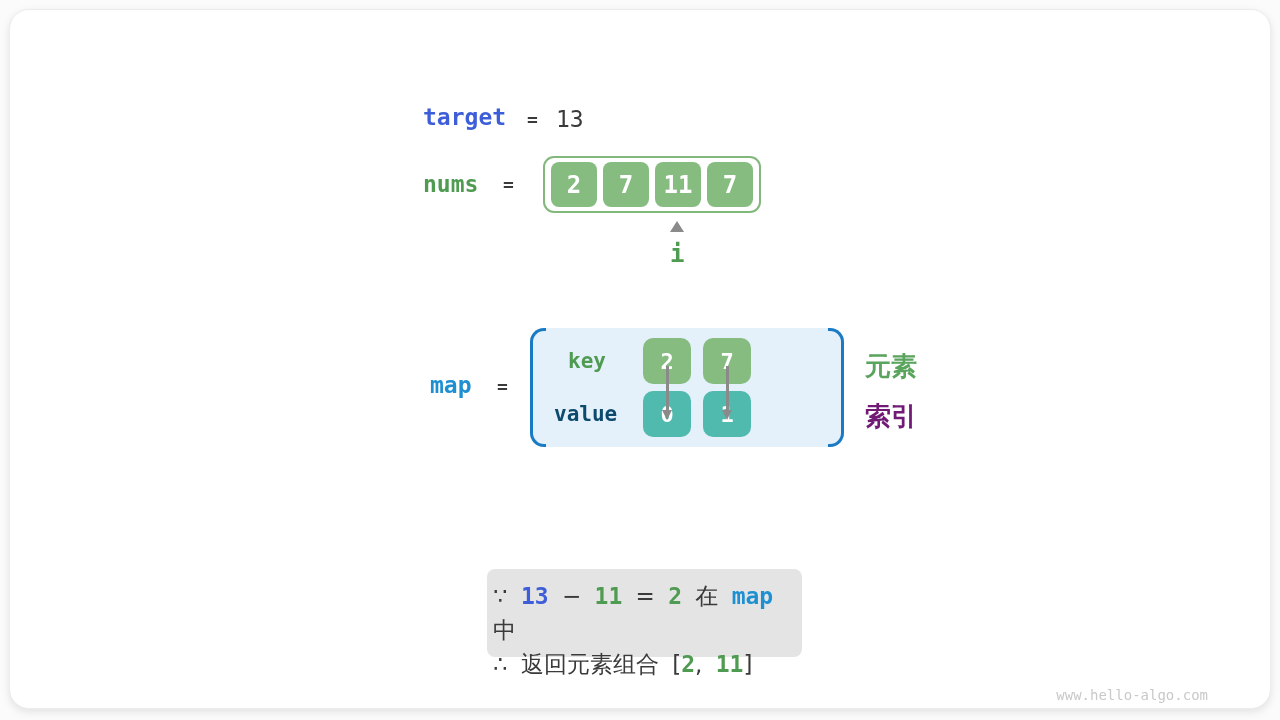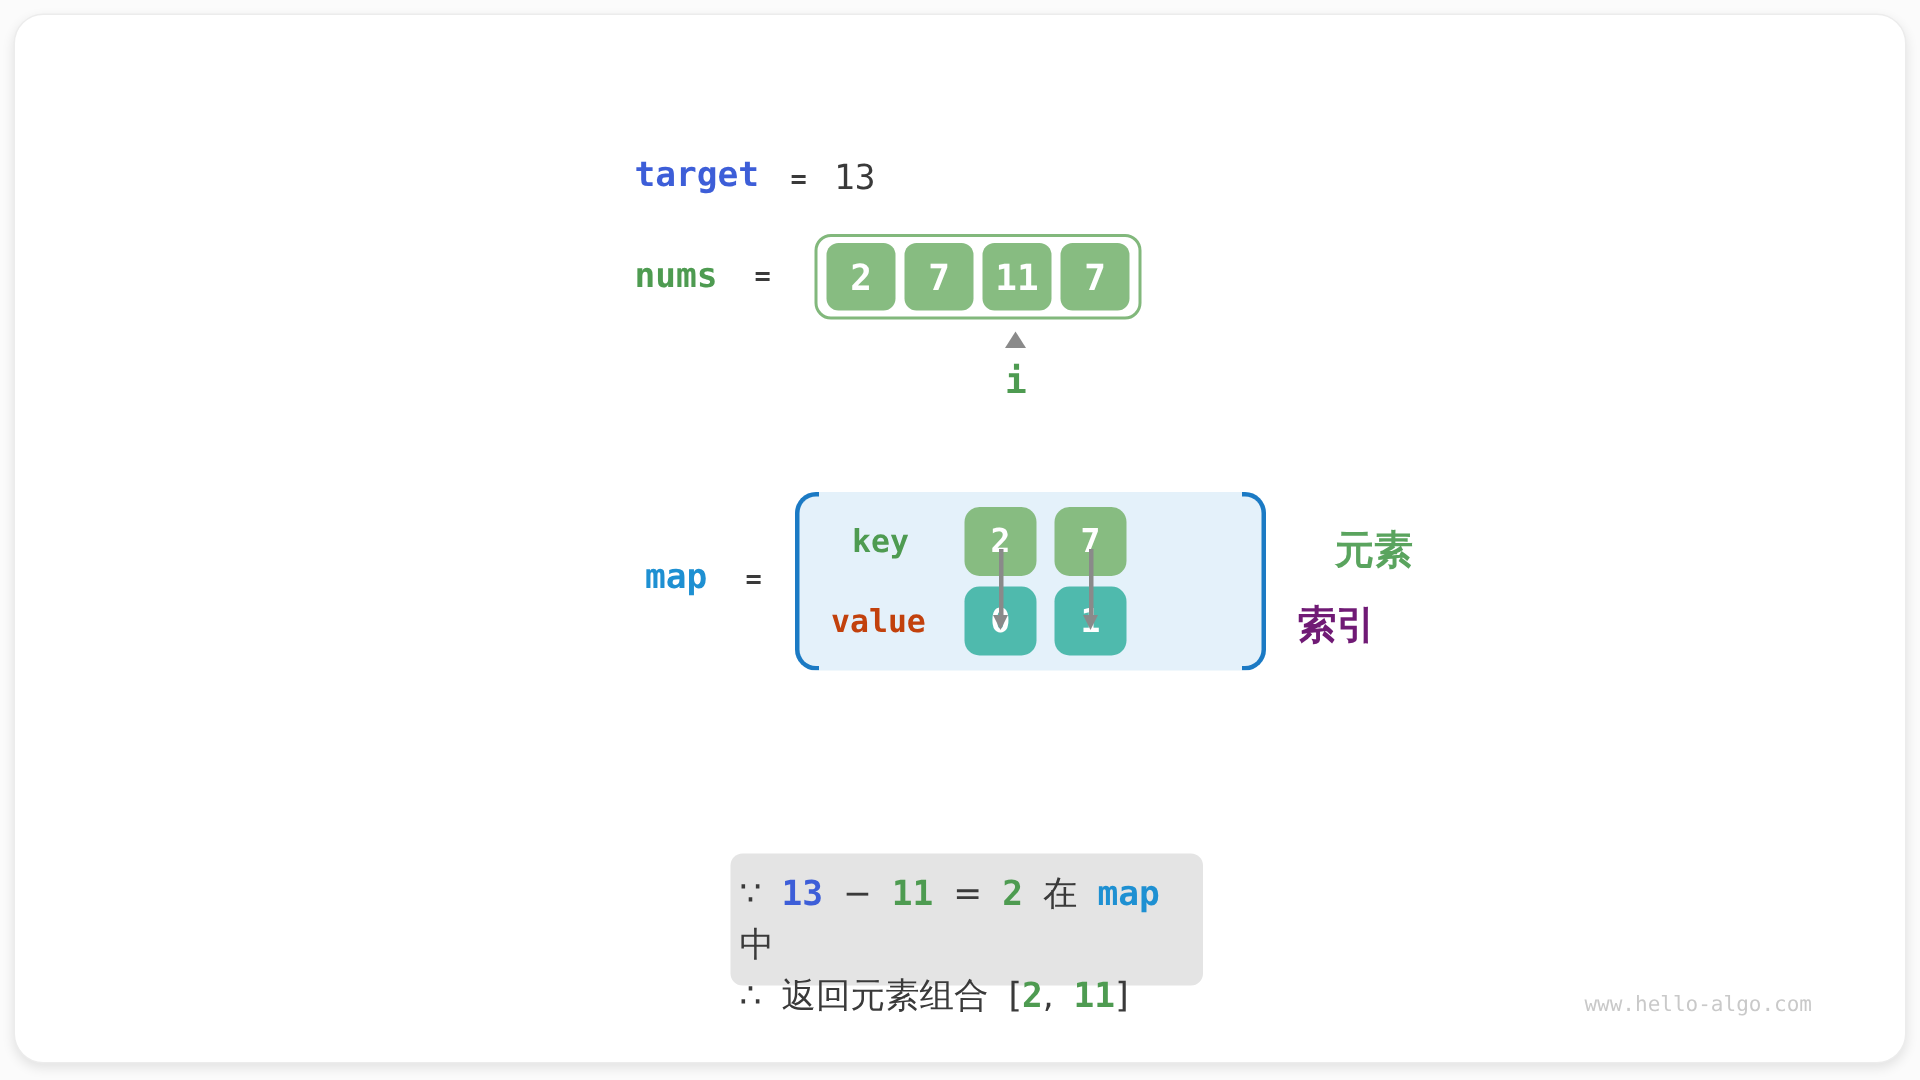--- a/index.html
+++ b/index.html
@@ -52,21 +52,21 @@
     background: #e4f1fa; border-radius: 14px;
   }
   .bracket {
     position: absolute; top: 0; bottom: 0; width: 16px;
     border: 3px solid #1b7ac4;
   }
   .bracket.left  { left: 0;  border-right: none; border-radius: 14px 0 0 14px; }
   .bracket.right { right: 0; border-left: none;  border-radius: 0 14px 14px 0; }
 
   .key-label   { position: absolute; left: 38px; top: 21px; font-size: 21px; font-weight: 700; color: #4e9b51; }
-  .value-label { position: absolute; left: 24px; top: 74px; font-size: 21px; font-weight: 700; color: #c2410c; }
+  .value-label { position: absolute; left: 24px; top: 74px; font-size: 21px; font-weight: 700; color: #0c4a6e; }
 
   .map-cell {
     position: absolute; width: 48px; height: 46px; border-radius: 10px;
     display: flex; align-items: center; justify-content: center;
     color: #ffffff; font-size: 22px; font-weight: 700;
   }
   .map-cell.key   { top: 10px; background: #87bc81; }
   .map-cell.value { top: 63px; background: #4fbaad; }
   .col-0 { left: 113px; }
   .col-1 { left: 173px; }
@@ -74,38 +74,38 @@
   .kv-arrow { position: absolute; top: 38px; width: 11px; height: 56px; z-index: 2; }
   .kv-arrow .stem { position: absolute; left: 4px; top: 0; width: 3px; height: 44px; background: #8a8a8a; }
   .kv-arrow .head {
     position: absolute; left: 0; top: 44px; width: 0; height: 0;
     border-left: 5.5px solid transparent; border-right: 5.5px solid transparent;
     border-top: 10px solid #8a8a8a;
   }
   .kv-arrow.a0 { left: 132px; }
   .kv-arrow.a1 { left: 192px; }
 
-  .side-element { left: 855px; top: 339px; font-size: 26px; font-weight: 700; color: #5aa45e; margin-left: 25px; }
+  .side-element { left: 855px; top: 339px; font-size: 26px; font-weight: 700; color: #5aa45e; }
   .side-index   { left: 855px; top: 389px; font-size: 26px; font-weight: 700; color: #701a75; }
 
   
   .caption { left: 494px; top: 512px; font-size: 24px; color: #3a3a3a; word-spacing: 6px; }
   .caption .code { font-family: "DejaVu Sans Mono", monospace; font-weight: 700; color: #4e9b51; font-size: 23px; }
 
   .note-box {
     left: 477px; top: 559px; width: 315px; height: 88px;
     background: #e4e4e4; border-radius: 8px; padding: 10px 0 0 6px;
     font-size: 23px; color: #3a3a3a; line-height: 34px; word-spacing: 6px;
   }
   .note-box .num-blue  { font-family: "DejaVu Sans Mono", monospace; font-weight: 700; color: #3d5ed8; }
   .note-box .num-green { font-family: "DejaVu Sans Mono", monospace; font-weight: 700; color: #4e9b51; }
   .note-box .kw-azure  { font-family: "DejaVu Sans Mono", monospace; font-weight: 700; color: #1e90d2; }
 
   .watermark {
-    left: auto; right: 62px; top: 652px; font-size: 14px; color: #c9c9c9;
+    left: auto; right: 62px; top: 677px; font-size: 14px; color: #c9c9c9;
     font-family: "DejaVu Sans Mono", monospace;
   }
 </style>
 </head>
 <body>
 
 <div class="card">
 
   <span class="abs mono target-label">target</span>
   <span class="abs mono target-equals">=</span>

